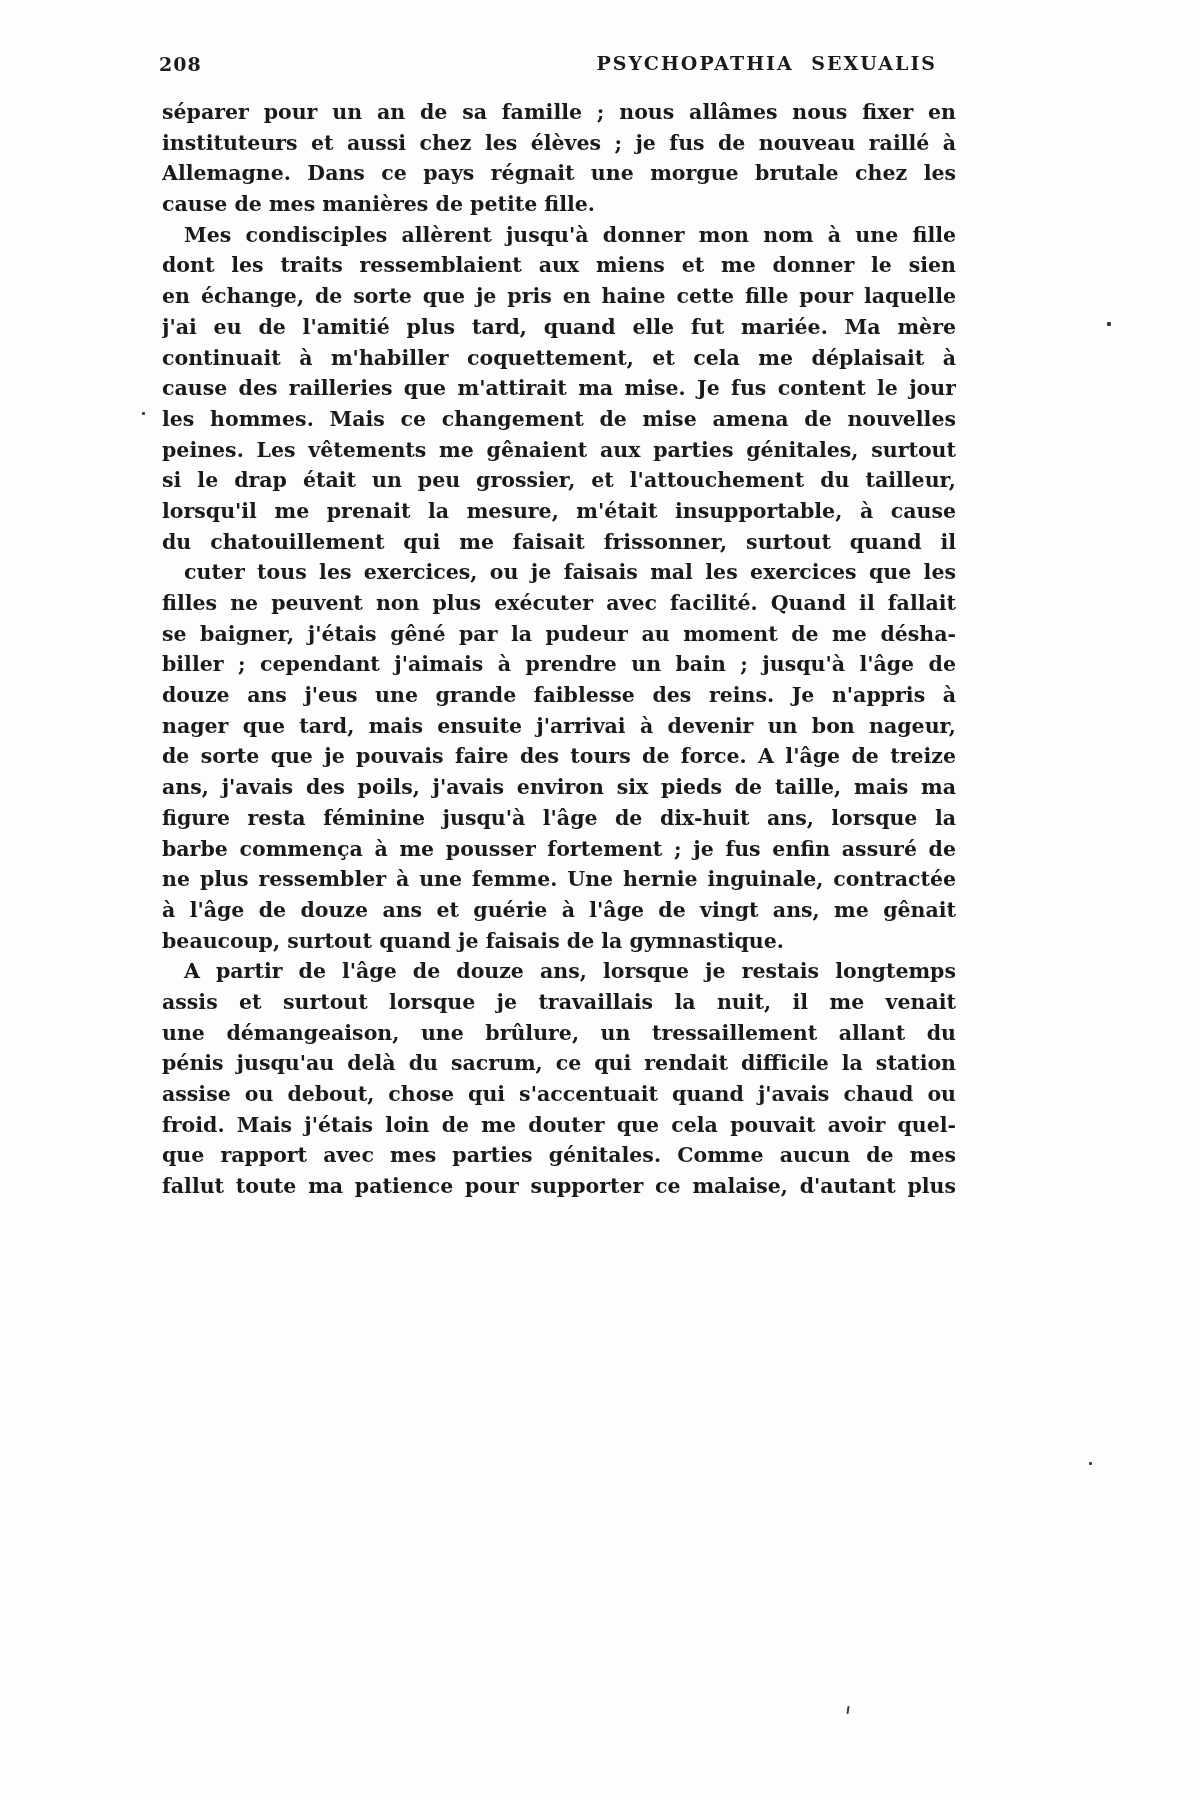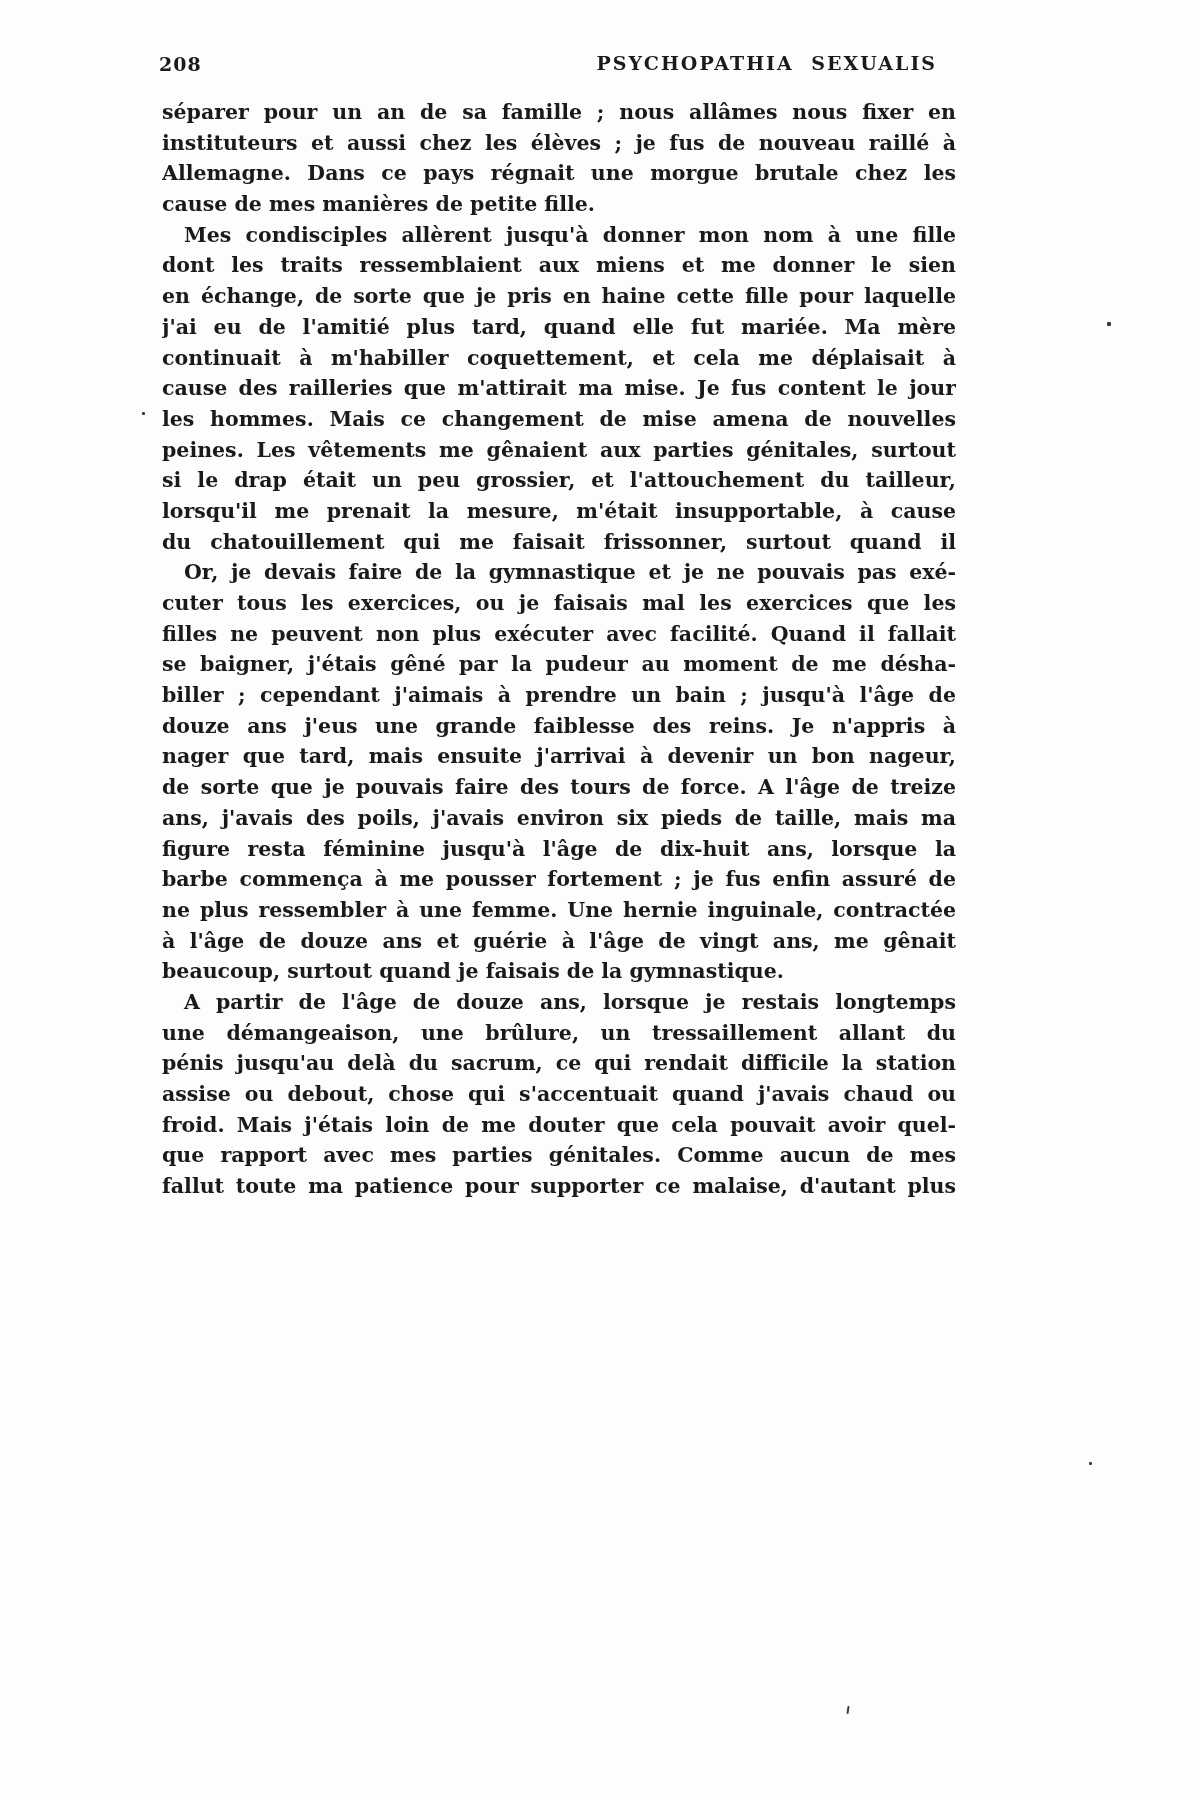--- a/index.html
+++ b/index.html
@@ -73,37 +73,37 @@
         <div class="line">j'ai eu de l'amitié plus tard, quand elle fut mariée. Ma mère</div>
         <div class="line">continuait à m'habiller coquettement, et cela me déplaisait à</div>
         <div class="line">cause des railleries que m'attirait ma mise. Je fus content le jour</div>
         <div class="line">les hommes. Mais ce changement de mise amena de nouvelles</div>
         <div class="line">peines. Les vêtements me gênaient aux parties génitales, surtout</div>
         <div class="line">si le drap était un peu grossier, et l'attouchement du tailleur,</div>
         <div class="line">lorsqu'il me prenait la mesure, m'était insupportable, à cause</div>
         <div class="line">du chatouillement qui me faisait frissonner, surtout quand il</div>
       </div>
       <div class="paragraph indent">
-        <div class="line">Or, je devais faire de la gymnastique et je ne pouvais pas exé-</div>
         <div class="line">cuter tous les exercices, ou je faisais mal les exercices que les</div>
         <div class="line">filles ne peuvent non plus exécuter avec facilité. Quand il fallait</div>
         <div class="line">se baigner, j'étais gêné par la pudeur au moment de me désha-</div>
         <div class="line">biller ; cependant j'aimais à prendre un bain ; jusqu'à l'âge de</div>
         <div class="line">douze ans j'eus une grande faiblesse des reins. Je n'appris à</div>
         <div class="line">nager que tard, mais ensuite j'arrivai à devenir un bon nageur,</div>
         <div class="line">de sorte que je pouvais faire des tours de force. A l'âge de treize</div>
         <div class="line">ans, j'avais des poils, j'avais environ six pieds de taille, mais ma</div>
         <div class="line">figure resta féminine jusqu'à l'âge de dix-huit ans, lorsque la</div>
         <div class="line">barbe commença à me pousser fortement ; je fus enfin assuré de</div>
         <div class="line">ne plus ressembler à une femme. Une hernie inguinale, contractée</div>
         <div class="line">à l'âge de douze ans et guérie à l'âge de vingt ans, me gênait</div>
         <div class="line last">beaucoup, surtout quand je faisais de la gymnastique.</div>
       </div>
       <div class="paragraph indent">
         <div class="line">A partir de l'âge de douze ans, lorsque je restais longtemps</div>
+        <div class="line">assis et surtout lorsque je travaillais la nuit, il me venait</div>
         <div class="line">une démangeaison, une brûlure, un tressaillement allant du</div>
         <div class="line">pénis jusqu'au delà du sacrum, ce qui rendait difficile la station</div>
         <div class="line">assise ou debout, chose qui s'accentuait quand j'avais chaud ou</div>
         <div class="line">froid. Mais j'étais loin de me douter que cela pouvait avoir quel-</div>
         <div class="line">que rapport avec mes parties génitales. Comme aucun de mes</div>
         <div class="line">fallut toute ma patience pour supporter ce malaise, d'autant plus</div>
       </div>
     </div>
 
   <div class="speck" style="left:1107px; top:322px; width:4px; height:4px;"></div>

